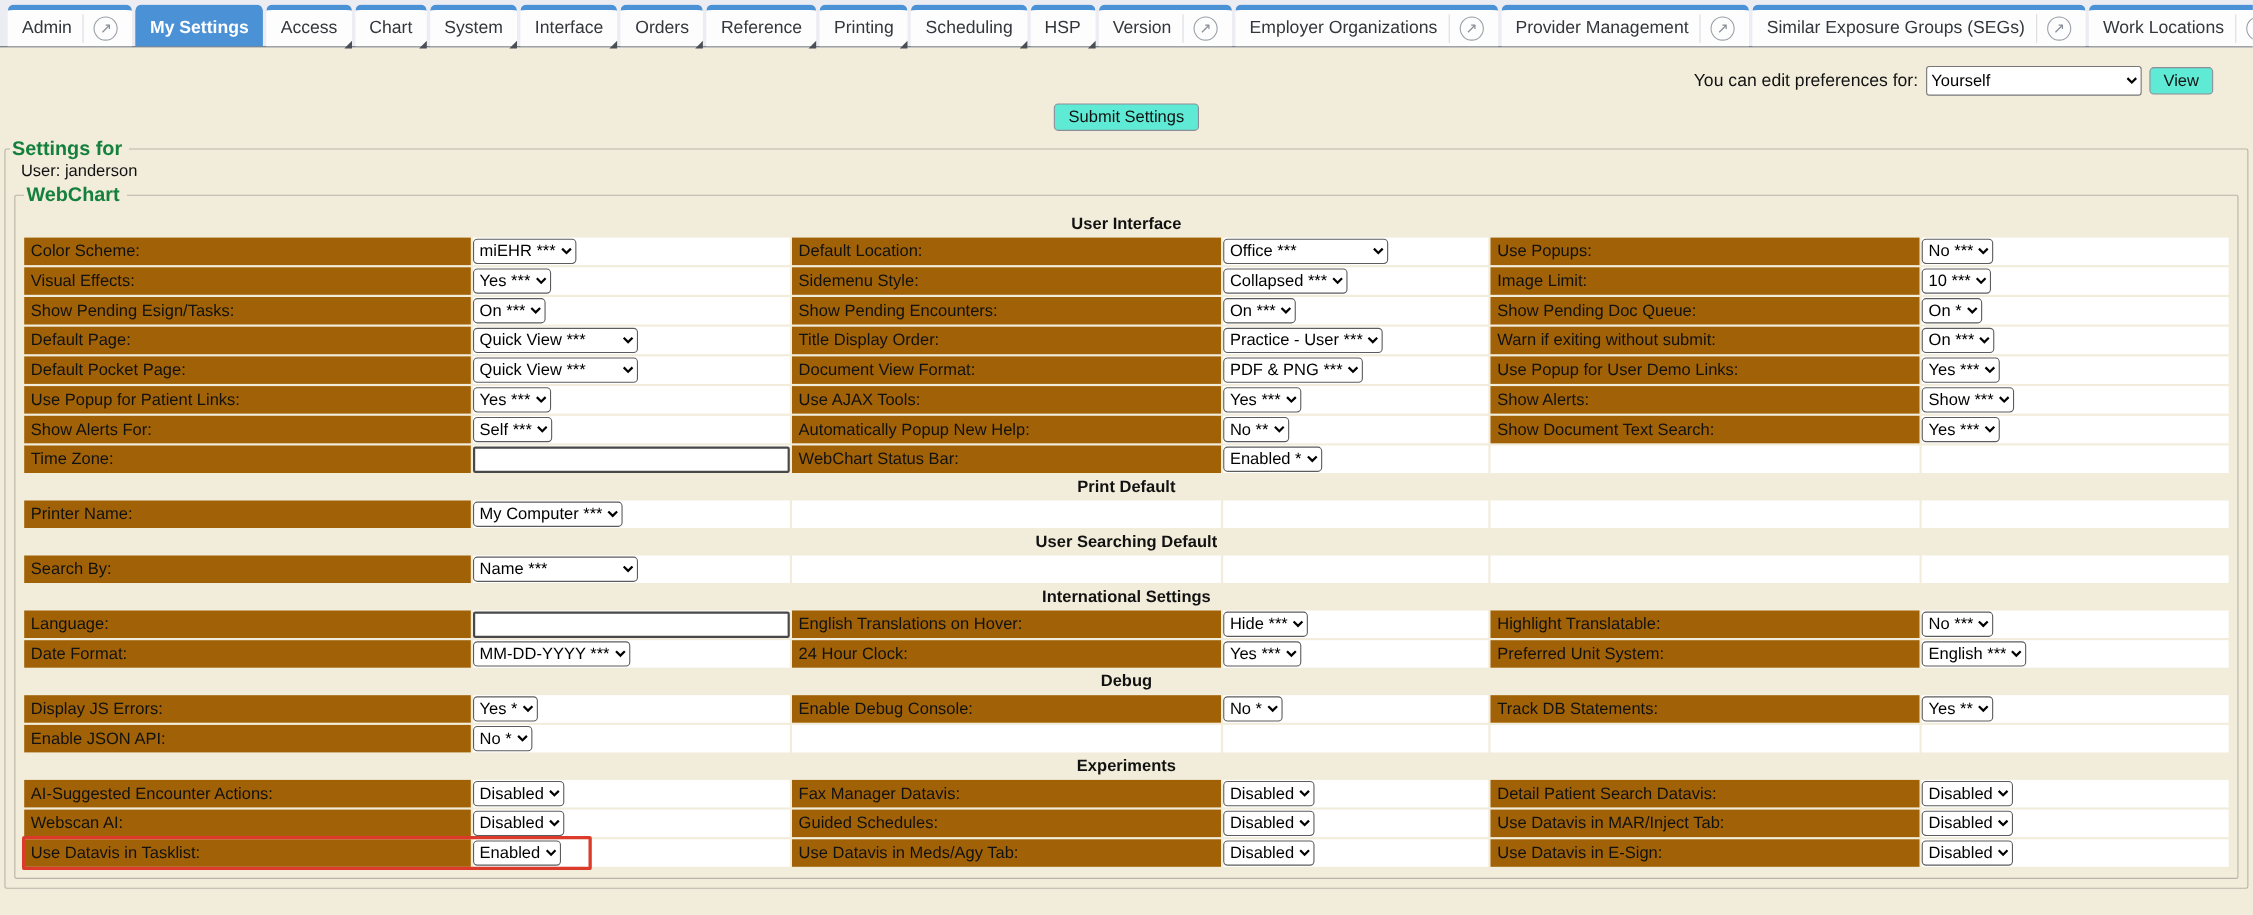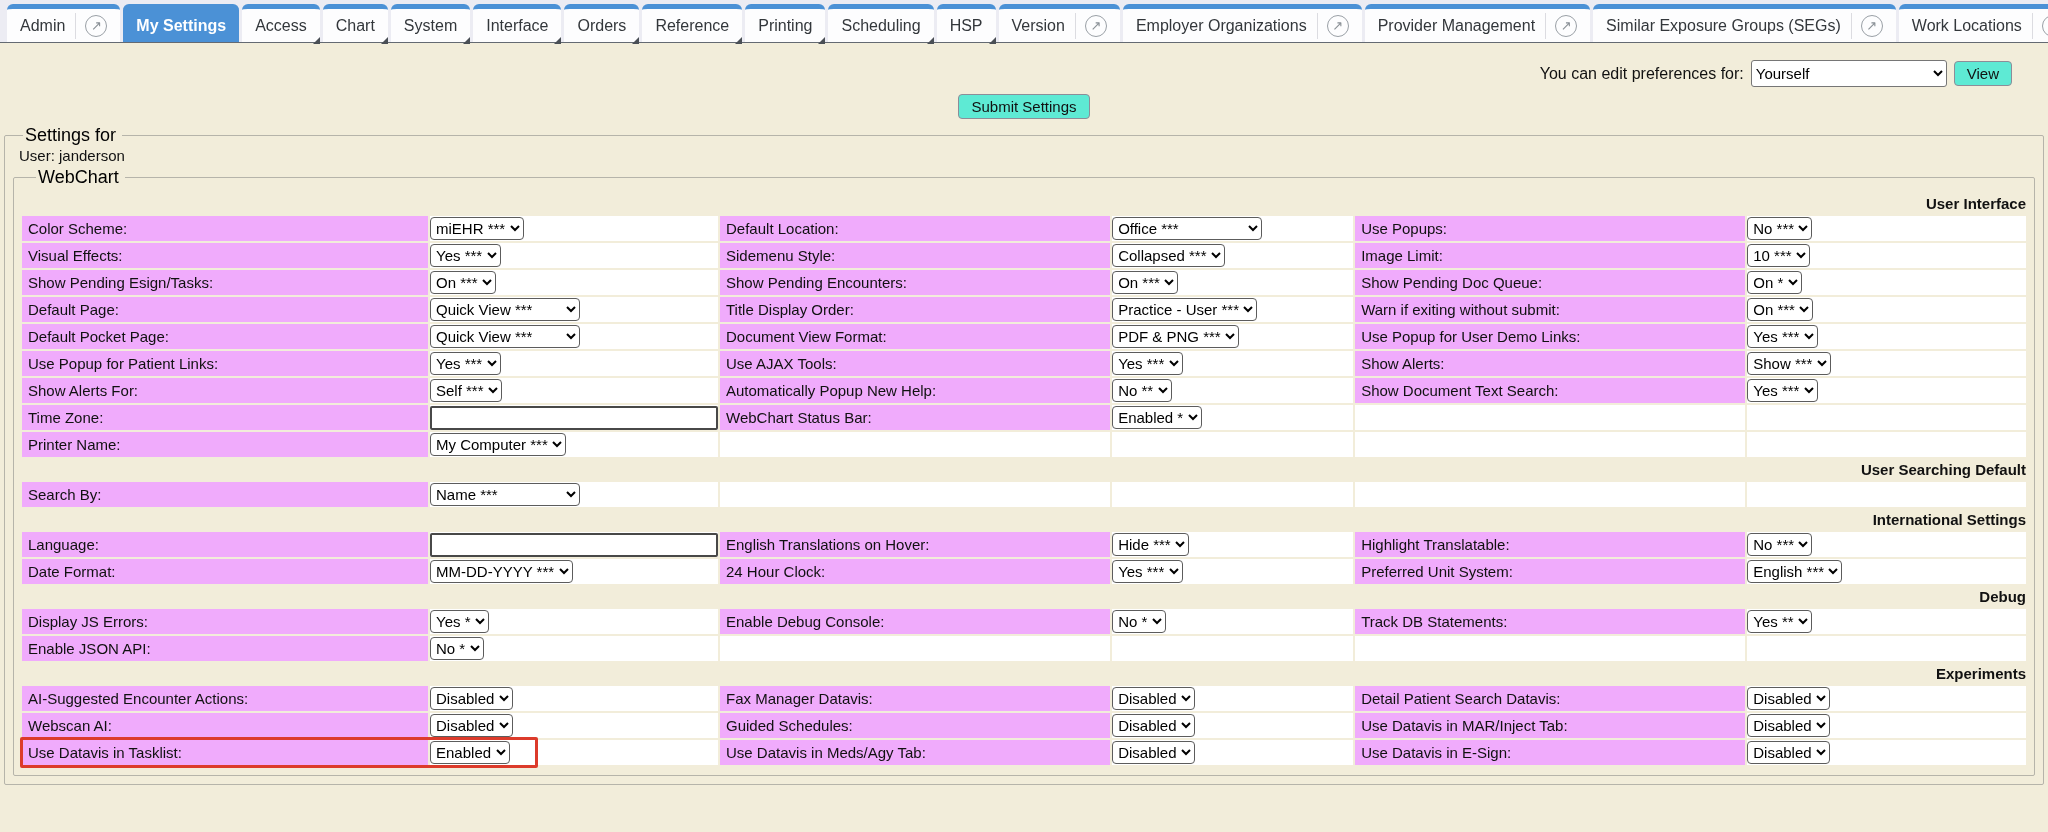--- a/index.html
+++ b/index.html
@@ -47,26 +47,26 @@
   .btn {
     font-size:15px; font-family:inherit; color:#111;
     background:#5eead4; border:1px solid #8d8d98; border-radius:4px;
     padding:3px 12px; cursor:pointer;
   }
   .submit-wrap { text-align:center; margin-top:7px; }
   
   fieldset { border:1px solid #b6b4aa; border-radius:2px; }
   .fs-outer { margin:6px 4px 0 4px; padding:0 2px 8px 2px; }
   .fs-inner { margin:3px 6px 0 6px; padding:3px 6px 8px 6px; }
-  legend { color:#000000; font-weight:normal; font-size:18px; padding:0 6px 0 2px; margin-left:16px; }
+  legend { color:#15803d; font-weight:bold; font-size:18px; padding:0 6px 0 2px; margin-left:2px; }
   .user-line { font-size:15px; margin:1px 0 1px 12px; }
   
   table.settings { width:100%; border-collapse:separate; border-spacing:2px; font-size:15px; }
-  td.sect { height:21px; text-align:right; font-weight:bold; padding:0; }
-  td.lbl { background:#f0abfc; height:25px; padding:0 6px; }
+  td.sect { height:21px; text-align:center; font-weight:bold; padding:0; }
+  td.lbl { background:#a16207; height:25px; padding:0 6px; }
   td.val { background:#ffffff; height:25px; padding:0 0; }
   td.blank { background:#ffffff; height:25px; }
   td.val select {
     font-size:15px; font-family:inherit; background:#fff;
     border:1px solid #5c5c5c; border-radius:4px; height:23px; padding:0 1px;
   }
   td.val select.wide { min-width:150px; }
   td.val input[type=text] {
     width:288px; height:24px; border:2px solid #484848; border-radius:2px;
     background:#fff; font-size:15px; font-family:inherit; padding:0 3px;
@@ -240,20 +240,23 @@
           </tr>
           <tr>
             <td class="lbl">Time Zone:</td>
             <td class="val"><input type="text" style=""></td>
             <td class="lbl">WebChart Status Bar:</td>
             <td class="val"><select><option>Enabled *</option></select></td>
             <td class="blank"></td>
             <td class="blank"></td>
           </tr>
           <tr>
+            <td class="sect" colspan="6">Print Default</td>
+          </tr>
+          <tr>
             <td class="lbl">Printer Name:</td>
             <td class="val"><select><option>My Computer ***</option></select></td>
             <td class="blank"></td>
             <td class="blank"></td>
             <td class="blank"></td>
             <td class="blank"></td>
           </tr>
           <tr>
             <td class="sect" colspan="6">User Searching Default</td>
           </tr>

